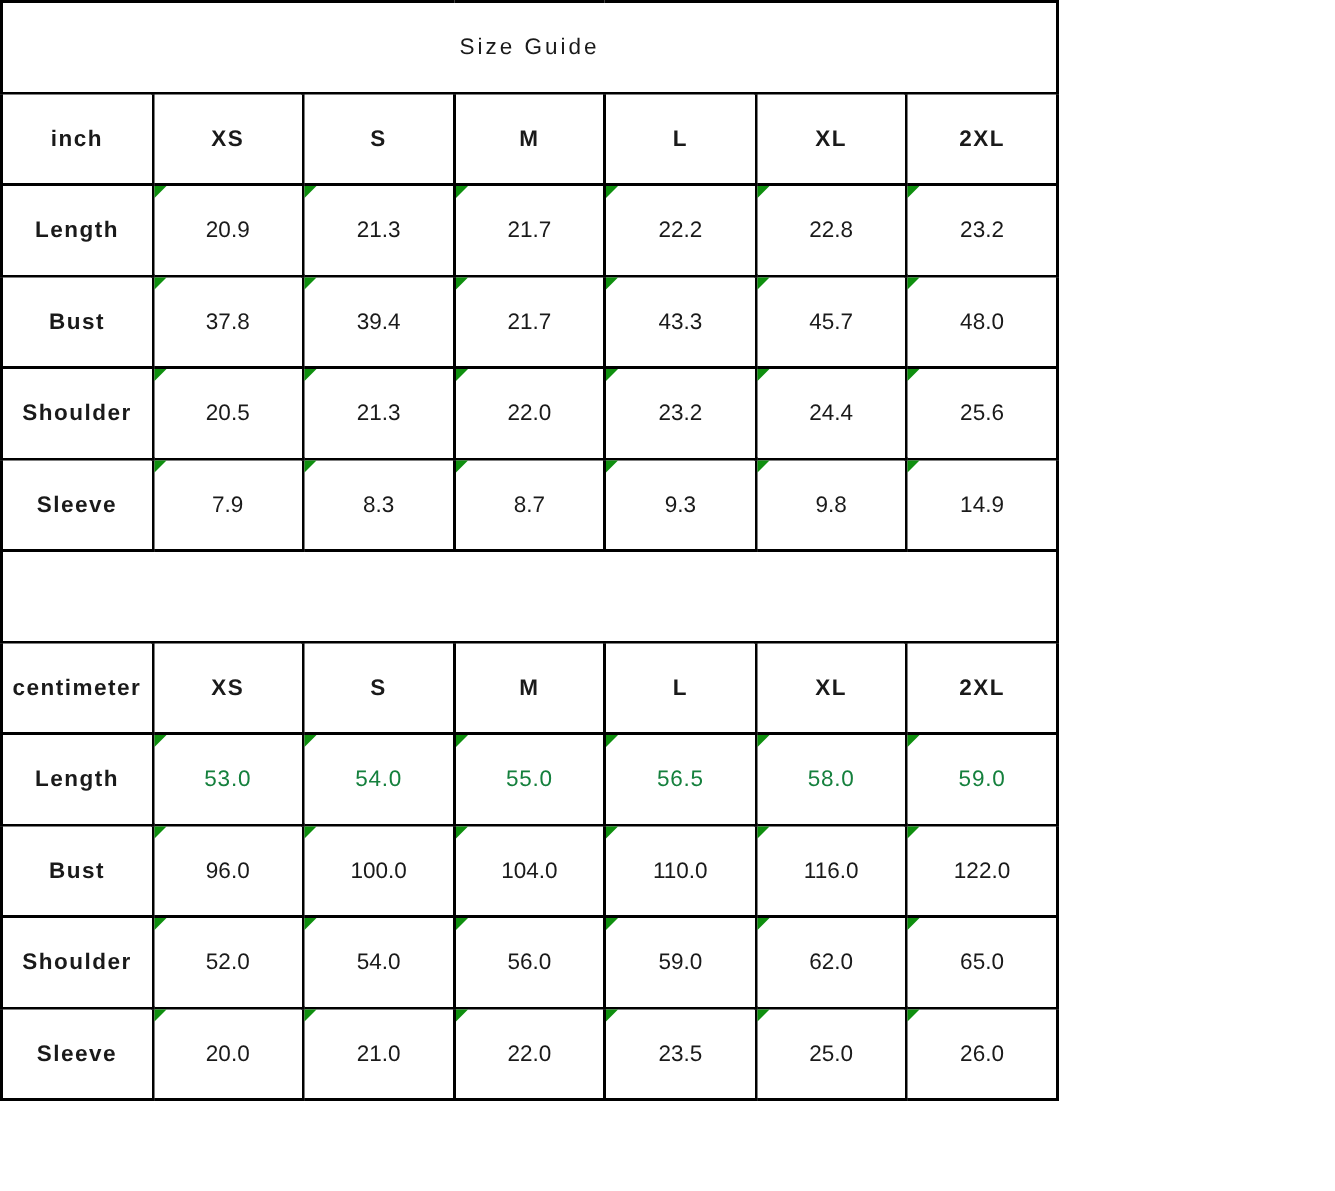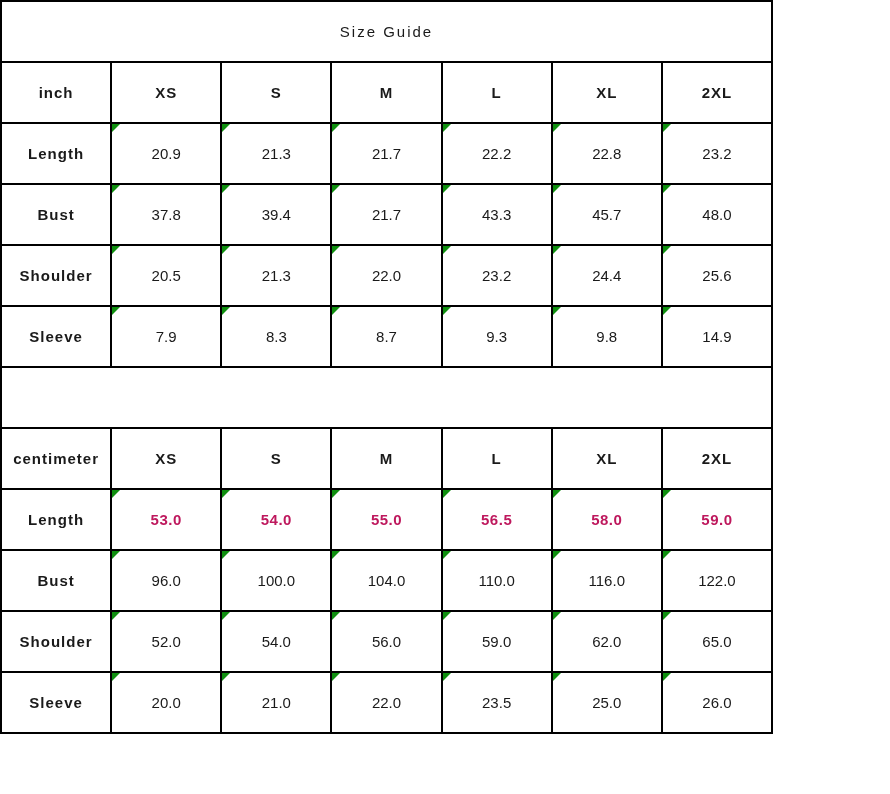--- a/index.html
+++ b/index.html
@@ -6,21 +6,21 @@
   * { box-sizing: border-box; }
   html, body {
     margin: 0; padding: 0;
     width: 890px; height: 794px;
     background: #ffffff;
     overflow: hidden;
   }
   table.size-guide {
     border-collapse: collapse;
     table-layout: fixed;
-    width: 773px;
+    width: 706px;
     border-radius: 25px;
   }
   table.size-guide td {
     border: 2px solid var(--border-color);
     height: 61px;
     padding: 0;
     text-align: center;
     vertical-align: middle;
     position: relative;
     background: #ffffff;
@@ -33,21 +33,21 @@
     font-size: 20px;
     letter-spacing: 2px;
     color: #000000;
     height: 60px;
   }
   td.header-cell, td.label-cell {
     font-weight: bold;
     letter-spacing: 1px;
     color: #000000;
   }
-  td.data-cell.bold { font-weight: bold; color: #be185d; letter-spacing: 0.5px; }
+  td.data-cell.bold { font-weight: normal; color: #15803d; letter-spacing: 0.5px; }
   td.gap-cell { height: 61px; }
   td.footer-cell {
     font-family: "Liberation Mono", "DejaVu Sans Mono", monospace;
     font-size: 15px;
     color: #000000;
     height: 59px;
   }
   .flag {
     position: absolute;
     top: 0; left: 0;

